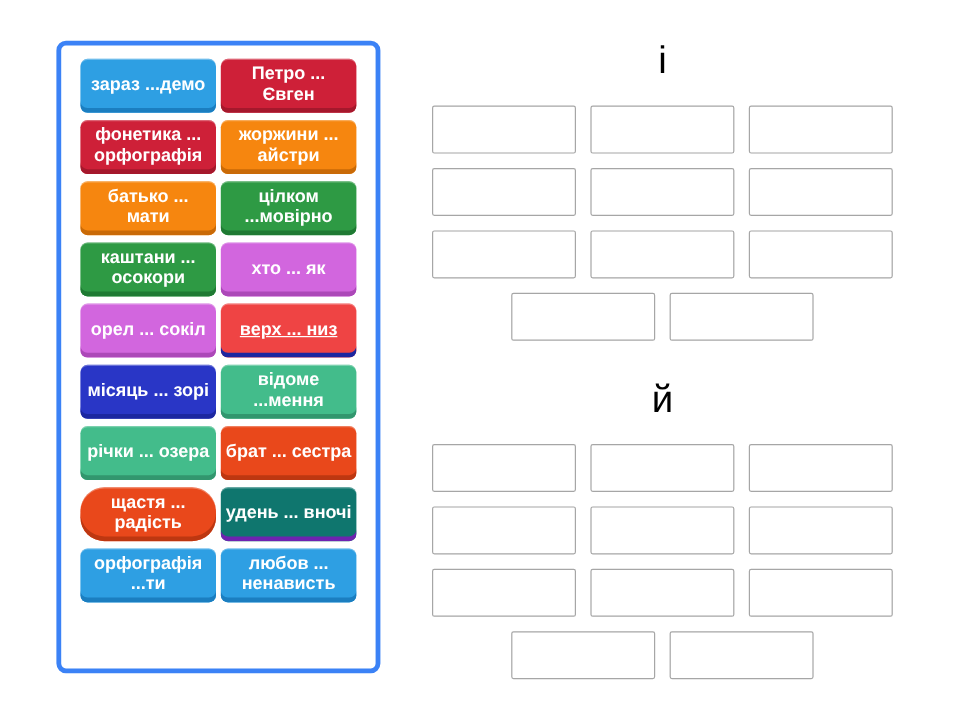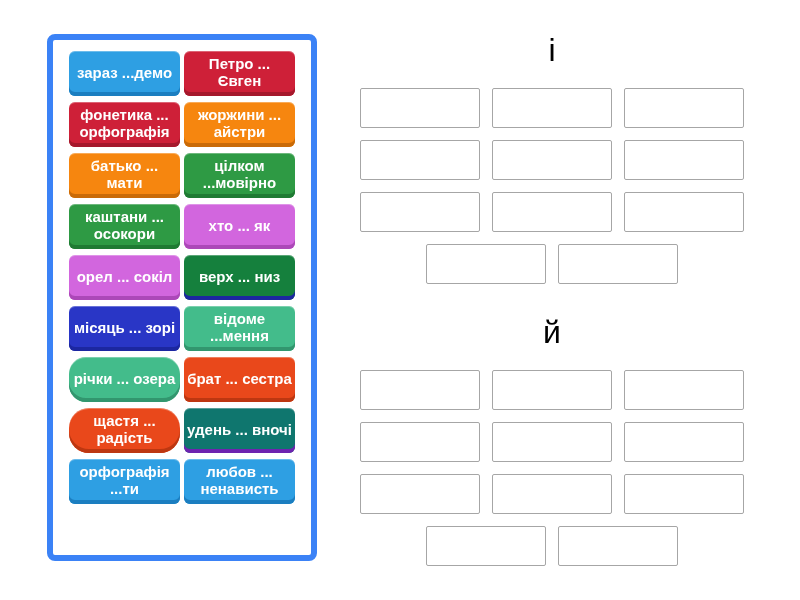--- a/index.html
+++ b/index.html
@@ -18,21 +18,21 @@
 
   
   .word-bank {
     position: absolute;
     left: 47px;
     top: 34px;
     width: 270px;
     height: 527px;
     box-sizing: border-box;
     background: #ffffff;
-    border: 6px solid #3b82f6;
+    border: 4px solid #3b82f6;
     border-radius: 8px;
     padding: 11px 16px;
     display: grid;
     grid-template-columns: 1fr 1fr;
     grid-auto-rows: 45px;
     gap: 6px 4px;
     align-content: start;
   }
   .tile {
     border-radius: 6px;
@@ -89,24 +89,24 @@
   <div class="word-bank">
     <div class="tile" style="background: rgb(46, 159, 227); box-shadow: rgb(27, 126, 192) 0px -4px 0px inset, rgba(255, 255, 255, 0.3) 0px 1px 0px inset;">зараз ...демо</div>
     <div class="tile" style="background: rgb(206, 32, 56); box-shadow: rgb(165, 24, 44) 0px -4px 0px inset, rgba(255, 255, 255, 0.3) 0px 1px 0px inset;">Петро ... Євген</div>
     <div class="tile" style="background: rgb(206, 32, 56); box-shadow: rgb(165, 24, 44) 0px -4px 0px inset, rgba(255, 255, 255, 0.3) 0px 1px 0px inset;">фонетика ... орфографія</div>
     <div class="tile" style="background: rgb(246, 134, 15); box-shadow: rgb(201, 106, 7) 0px -4px 0px inset, rgba(255, 255, 255, 0.3) 0px 1px 0px inset;">жоржини ... айстри</div>
     <div class="tile" style="background: rgb(246, 134, 15); box-shadow: rgb(201, 106, 7) 0px -4px 0px inset, rgba(255, 255, 255, 0.3) 0px 1px 0px inset;">батько ... мати</div>
     <div class="tile" style="background: rgb(46, 154, 68); box-shadow: rgb(31, 122, 51) 0px -4px 0px inset, rgba(255, 255, 255, 0.3) 0px 1px 0px inset;">цілком ...мовірно</div>
     <div class="tile" style="background: rgb(46, 154, 68); box-shadow: rgb(31, 122, 51) 0px -4px 0px inset, rgba(255, 255, 255, 0.3) 0px 1px 0px inset;">каштани ... осокори</div>
     <div class="tile" style="background: rgb(210, 102, 222); box-shadow: rgb(172, 72, 184) 0px -4px 0px inset, rgba(255, 255, 255, 0.3) 0px 1px 0px inset;">хто ... як</div>
     <div class="tile" style="background: rgb(210, 102, 222); box-shadow: rgb(172, 72, 184) 0px -4px 0px inset, rgba(255, 255, 255, 0.3) 0px 1px 0px inset;">орел ... сокіл</div>
-    <div class="tile" style="background: #15803d; box-shadow: rgb(28, 39, 160) 0px -4px 0px inset, rgba(255, 255, 255, 0.3) 0px 1px 0px inset;">верх ... низ</div>
+    <div class="tile" style="background: #ef4444; box-shadow: rgb(28, 39, 160) 0px -4px 0px inset, rgba(255, 255, 255, 0.3) 0px 1px 0px inset; text-decoration: underline;">верх ... низ</div>
     <div class="tile" style="background: rgb(41, 54, 198); box-shadow: rgb(28, 39, 160) 0px -4px 0px inset, rgba(255, 255, 255, 0.3) 0px 1px 0px inset;">місяць ... зорі</div>
     <div class="tile" style="background: rgb(67, 188, 139); box-shadow: rgb(50, 150, 110) 0px -4px 0px inset, rgba(255, 255, 255, 0.3) 0px 1px 0px inset;">відоме ...мення</div>
-    <div class="tile" style="background: rgb(67, 188, 139); box-shadow: rgb(50, 150, 110) 0px -4px 0px inset, rgba(255, 255, 255, 0.3) 0px 1px 0px inset; border-radius: 17px;">річки ... озера</div>
+    <div class="tile" style="background: rgb(67, 188, 139); box-shadow: rgb(50, 150, 110) 0px -4px 0px inset, rgba(255, 255, 255, 0.3) 0px 1px 0px inset;">річки ... озера</div>
     <div class="tile" style="background: rgb(233, 72, 27); box-shadow: rgb(189, 55, 17) 0px -4px 0px inset, rgba(255, 255, 255, 0.3) 0px 1px 0px inset;">брат ... сестра</div>
     <div class="tile" style="background: rgb(233, 72, 27); box-shadow: rgb(189, 55, 17) 0px -4px 0px inset, rgba(255, 255, 255, 0.3) 0px 1px 0px inset; border-radius: 20px;">щастя ... радість</div>
     <div class="tile" style="background: #0f766e; box-shadow: rgb(110, 35, 176) 0px -4px 0px inset, rgba(255, 255, 255, 0.3) 0px 1px 0px inset;">удень ... вночі</div>
     <div class="tile" style="background: rgb(46, 159, 227); box-shadow: rgb(27, 126, 192) 0px -4px 0px inset, rgba(255, 255, 255, 0.3) 0px 1px 0px inset;">орфографія ...ти</div>
     <div class="tile" style="background: rgb(46, 159, 227); box-shadow: rgb(27, 126, 192) 0px -4px 0px inset, rgba(255, 255, 255, 0.3) 0px 1px 0px inset;">любов ... ненависть</div>
   </div>
 
   <div class="group group-i">
     <div class="group-header">і</div>
     <div class="slots">

